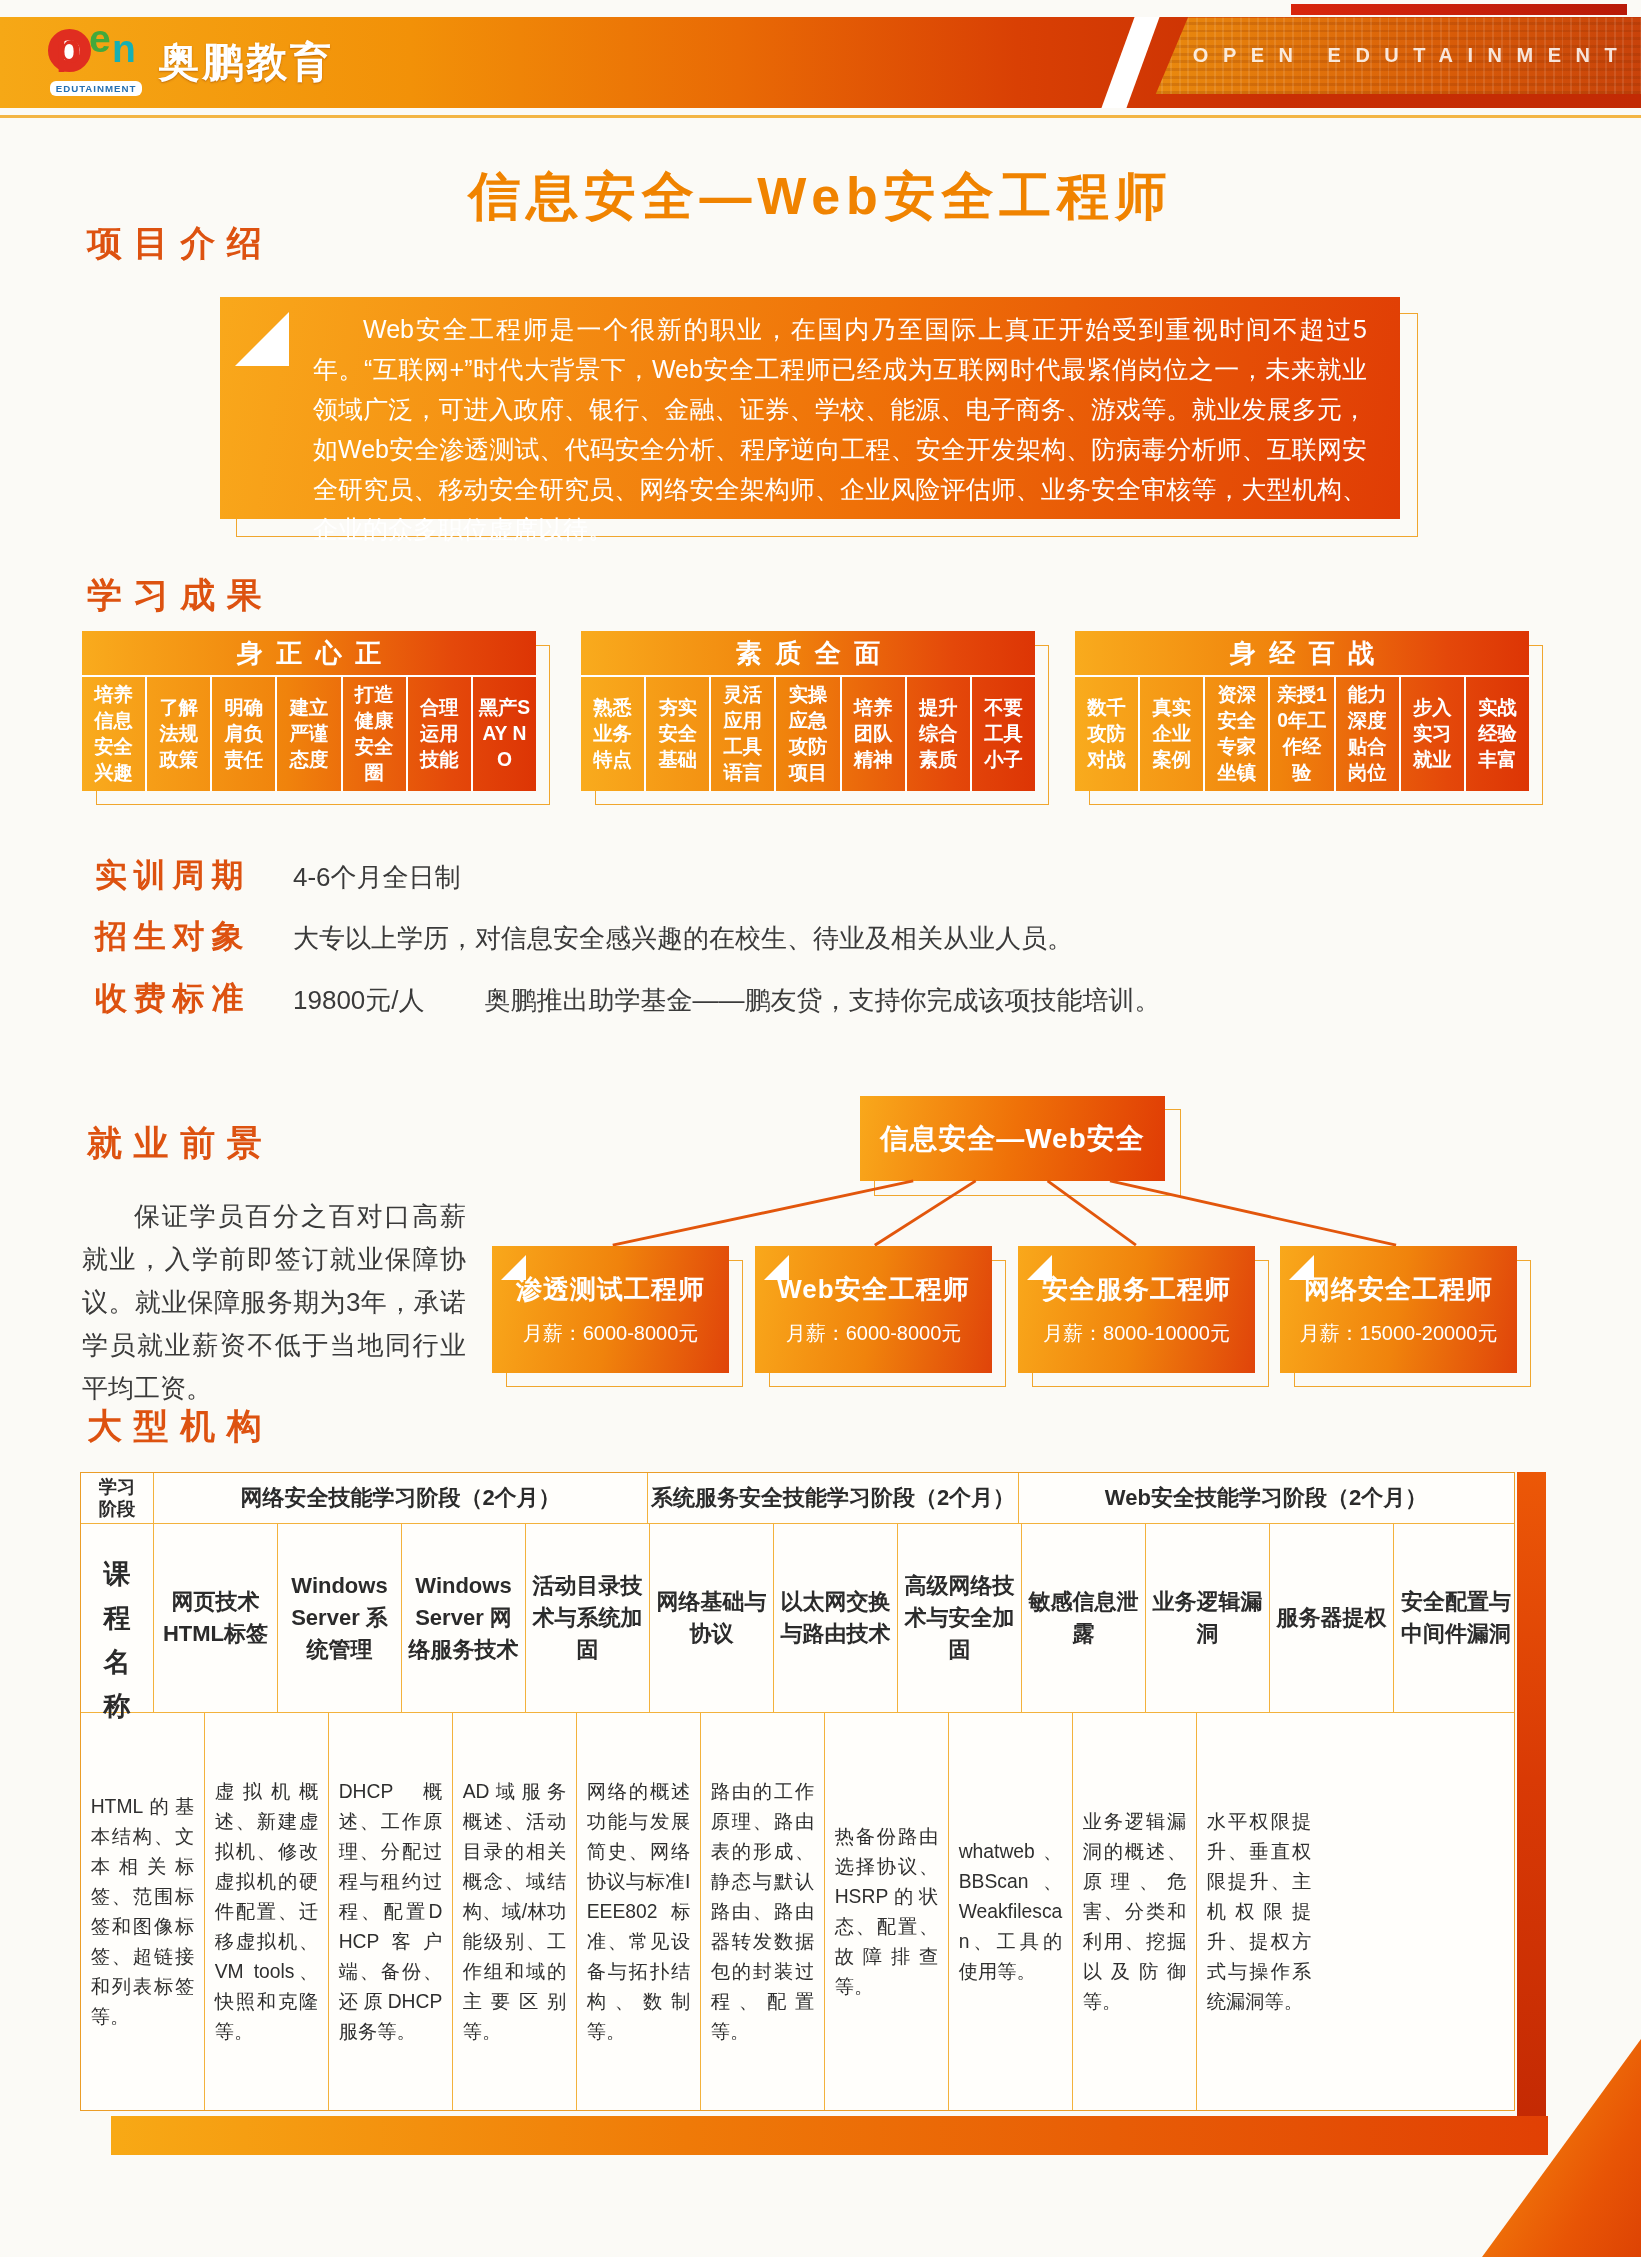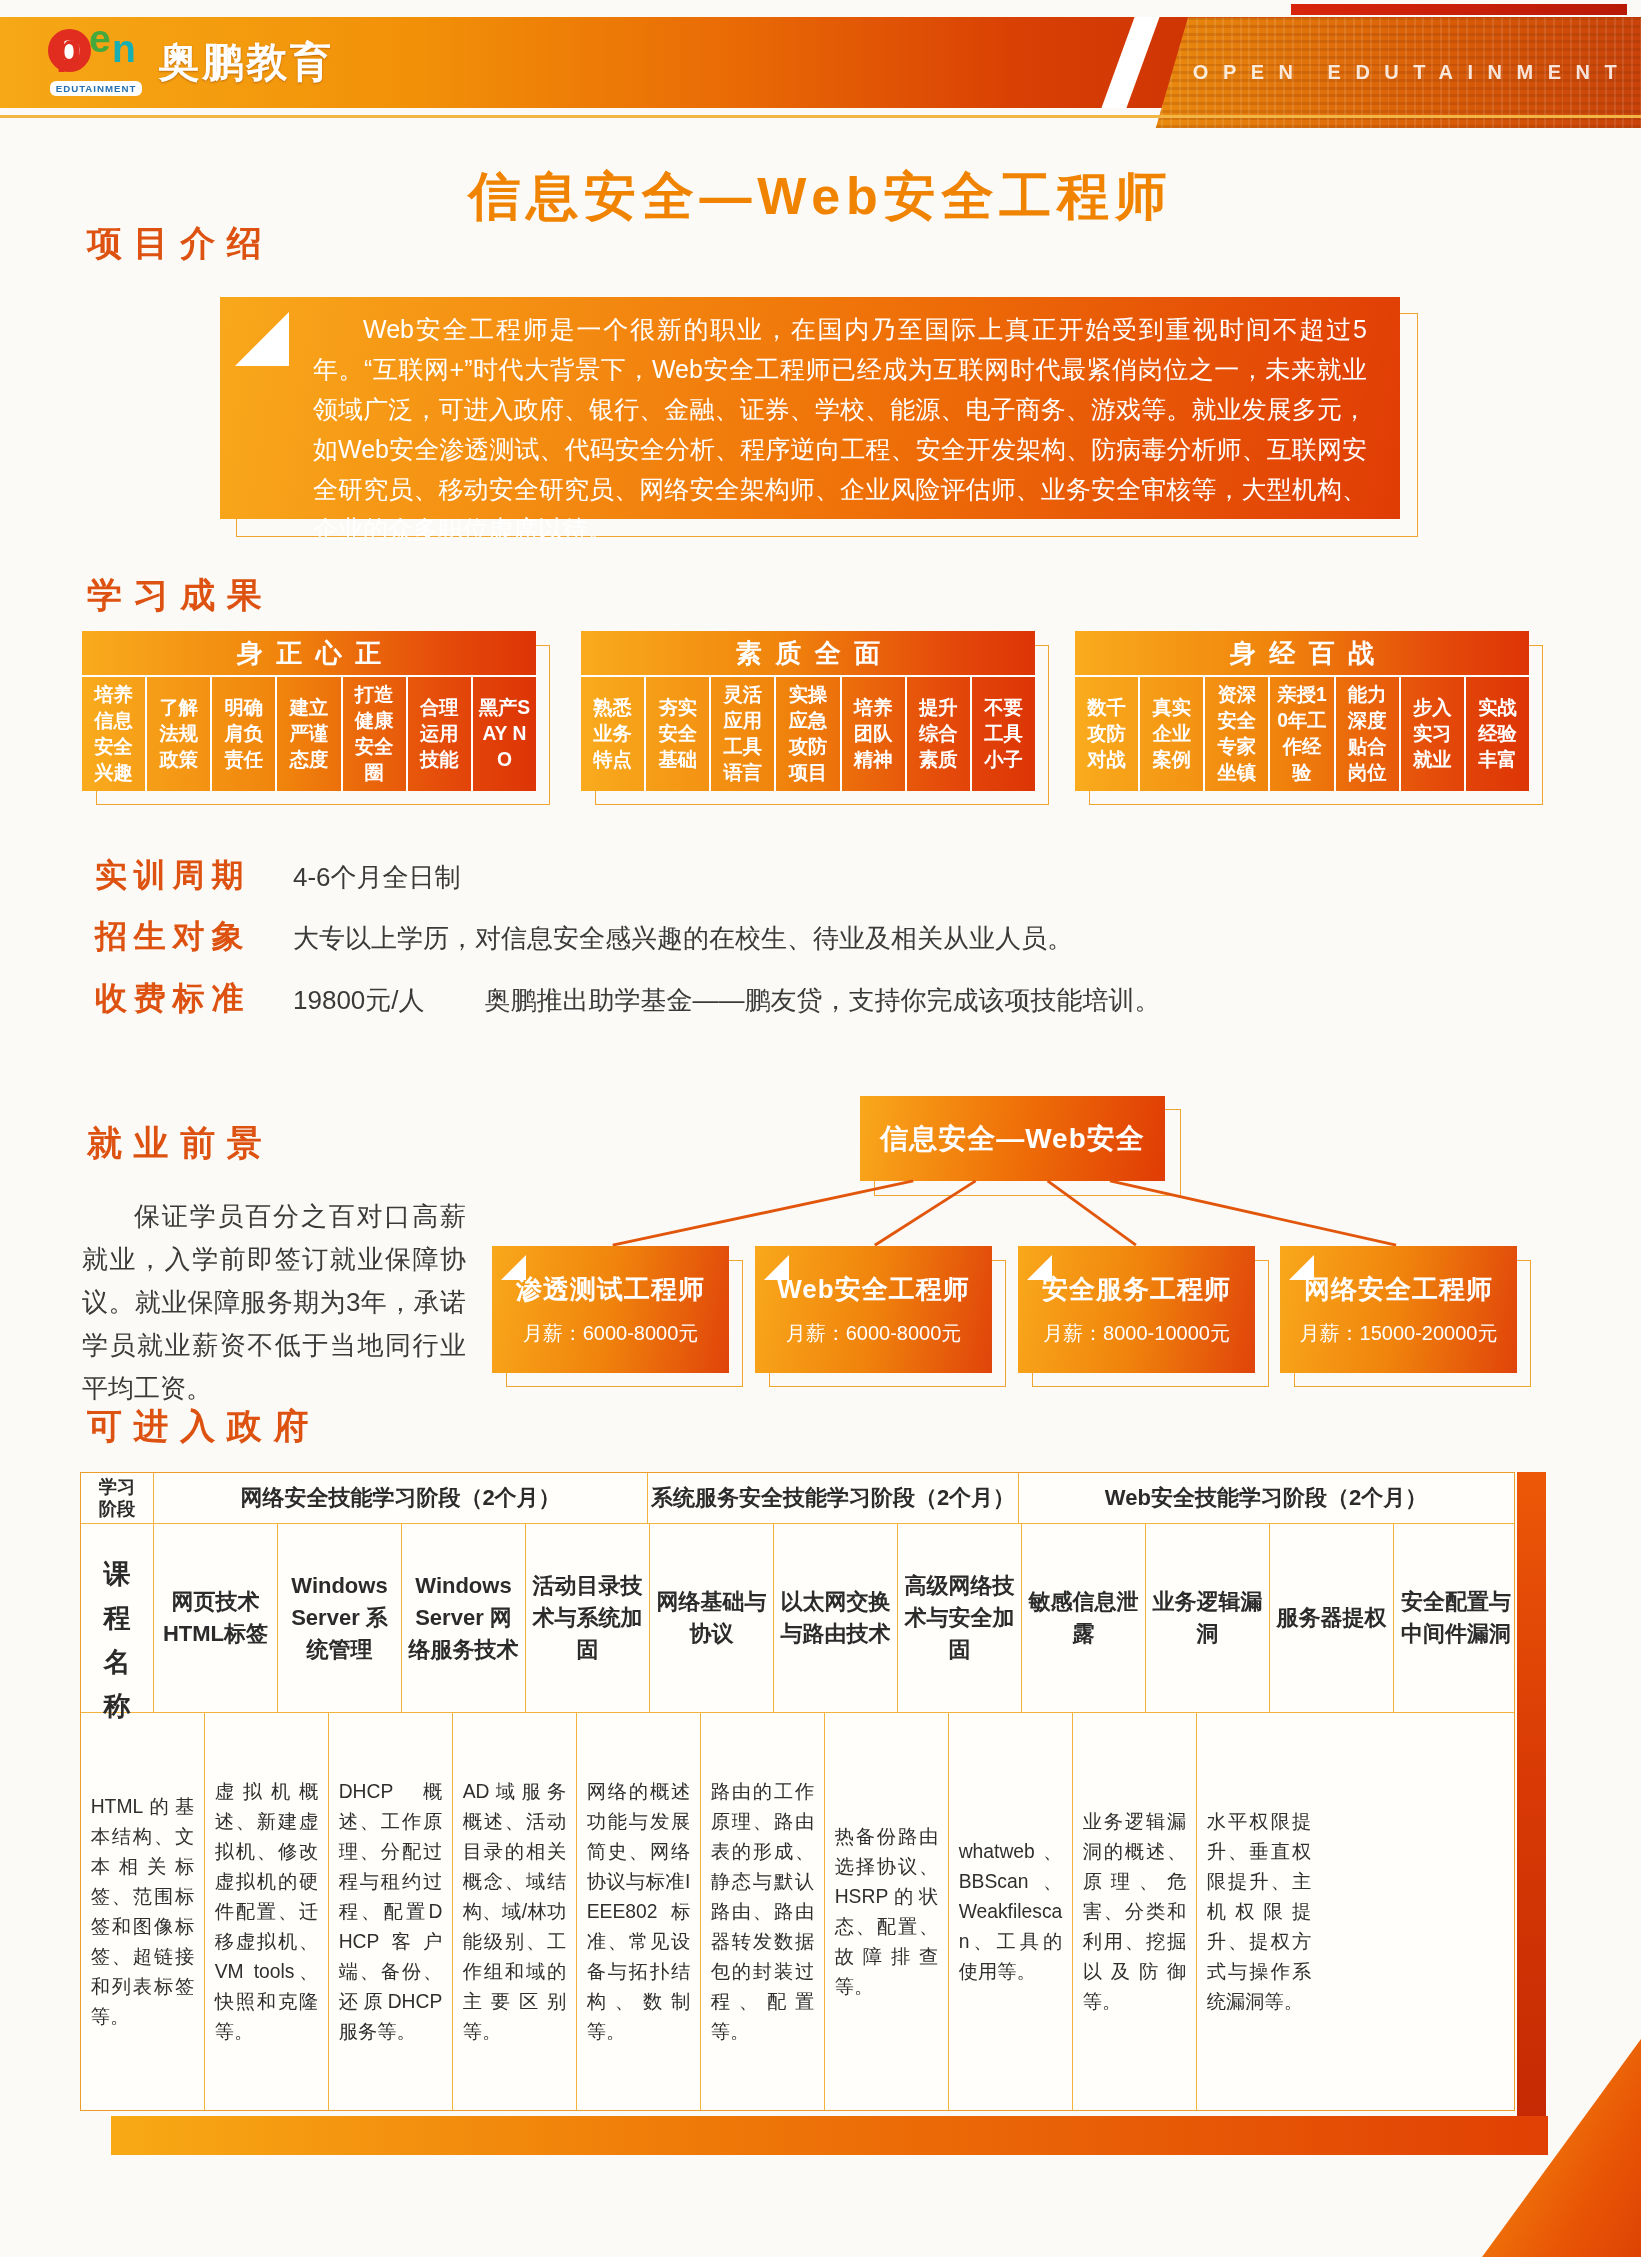--- a/index.html
+++ b/index.html
@@ -2,21 +2,21 @@
 <html><head>
 <meta charset="utf-8">
 <style>
   html,body{margin:0;padding:0;background:#e8e8e8;}
   .page{position:relative;width:1641px;height:2257px;background:#fbfaf6;overflow:hidden;
         font-family:"Liberation Sans","DejaVu Sans",sans-serif;}
 
   
   .header-bar{position:absolute;left:0;top:17.4px;width:1641px;height:91px;
     background:linear-gradient(90deg,#f6a816 0%,#f29108 25%,#e96a05 45%,#d94004 62%,#c92f04 78%,#c22a04 100%);}
-  .header-texture{position:absolute;left:1144px;top:0;width:497px;height:111px;
+  .header-texture{position:absolute;left:1144px;top:0;width:497px;height:77px;
     background:
       repeating-linear-gradient(90deg,rgba(255,255,255,.10) 0 1.9px,rgba(0,0,0,0) 1.9px 8.7px),
       repeating-linear-gradient(0deg,rgba(120,40,0,.18) 0 2.9px,rgba(0,0,0,0) 2.9px 7.7px),
       linear-gradient(90deg,#ea8c0e,#d95d08 60%,#c8420a);
     clip-path:polygon(44px 0,100% 0,100% 100%,11.6px 100%);
     display:flex;align-items:center;justify-content:center;}
   .header-watermark{color:rgba(255,255,255,.85);font-size:20px;letter-spacing:14.5px;font-weight:bold;padding-left:39px;}
   .header-slash{position:absolute;left:1118px;top:0;width:25px;height:91px;background:#fff;transform:skewX(-20deg);}
   .top-right-red{position:absolute;left:1291px;top:3.9px;width:336px;height:11.6px;
     background:linear-gradient(90deg,#d8250c,#b81a08);}
@@ -290,21 +290,21 @@
   </div>
   <div class="job" style="left:1280px;">
     <div class="job-shadow"></div>
     <div class="job-box">
       <div class="tri-sm"></div>
       <div class="job-title">网络安全工程师</div>
       <div class="job-salary">月薪：15000-20000元</div>
     </div>
   </div>
 
-  <div class="sec-h" style="top:1403px;">可进入政府</div>
+  <div class="sec-h" style="top:1403px;">大型机构</div>
 
   <div class="ctable">
     <div class="trow thead">
       <div class="tc corner">
           <span>学习阶段</span>
         </div>
       <div class="tc stage s4">
           <span>网络安全技能学习阶段（2个月）</span>
         </div>
       <div class="tc stage s3">

